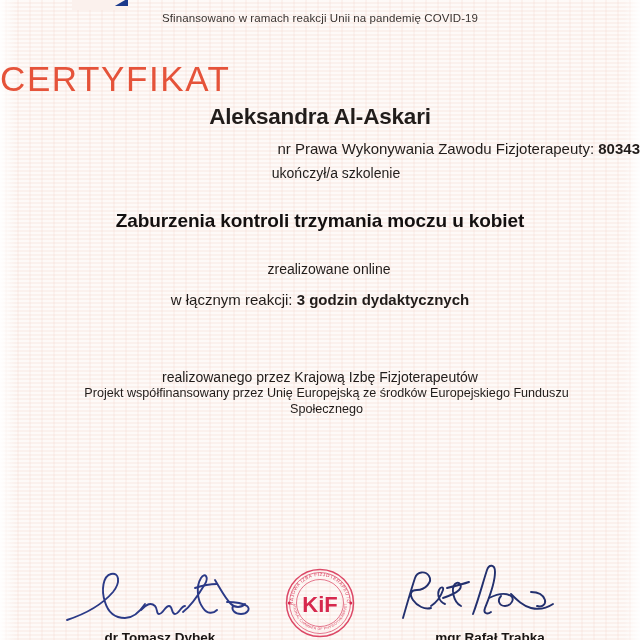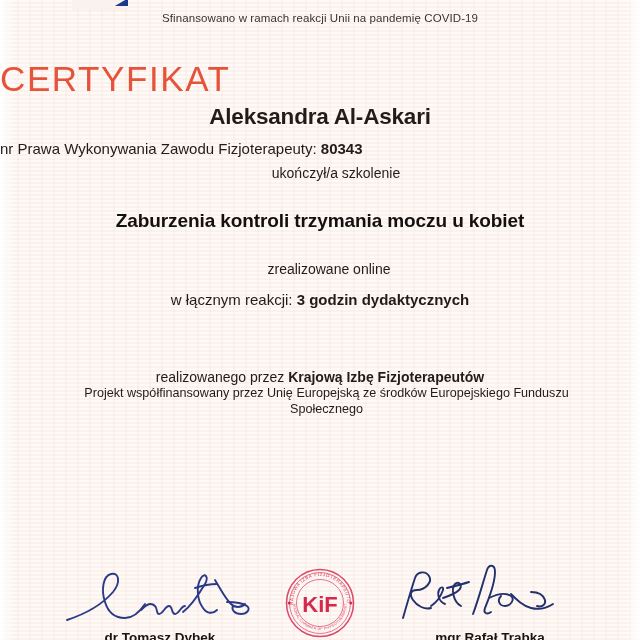--- a/index.html
+++ b/index.html
@@ -114,21 +114,21 @@
     font-weight: bold;
     color: #211c1a;
     letter-spacing: -0.2px;
   }
 
   #license-line {
     position: absolute;
     left: 0;
     right: 0;
     top: 140px;
-    text-align: left;
+    text-align: right;
     font-size: 15px;
     color: #211c1a;
   }
   #license-line b { font-weight: bold; }
 
   #completed-line {
     position: absolute;
     left: 0;
     right: 0;
     top: 165px;
@@ -186,21 +186,21 @@
 
   #organiser-line {
     position: absolute;
     left: 0;
     right: 0;
     top: 369px;
     text-align: center;
     font-size: 14px;
     color: #211c1a;
   }
-  #organiser-line b { font-weight: bold; }
+  #organiser-line b { font-weight: normal; }
 
   #cofinance-block {
     position: absolute;
     left: 56px;
     right: 43px;
     top: 385px;
     text-align: center;
     font-size: 12.6px;
     color: #211c1a;
     line-height: 1.3;

